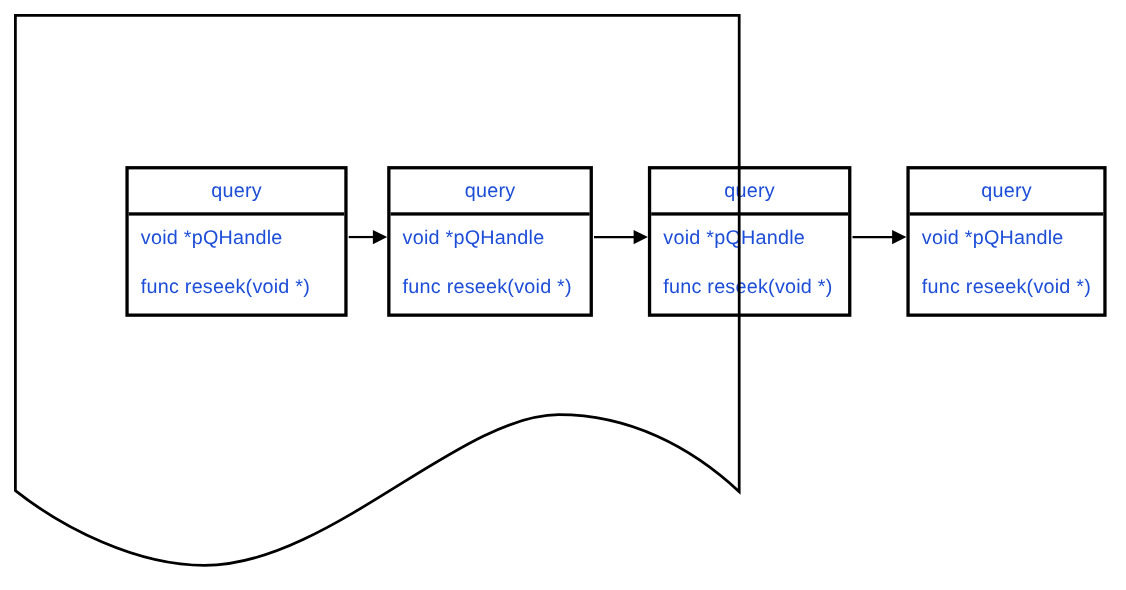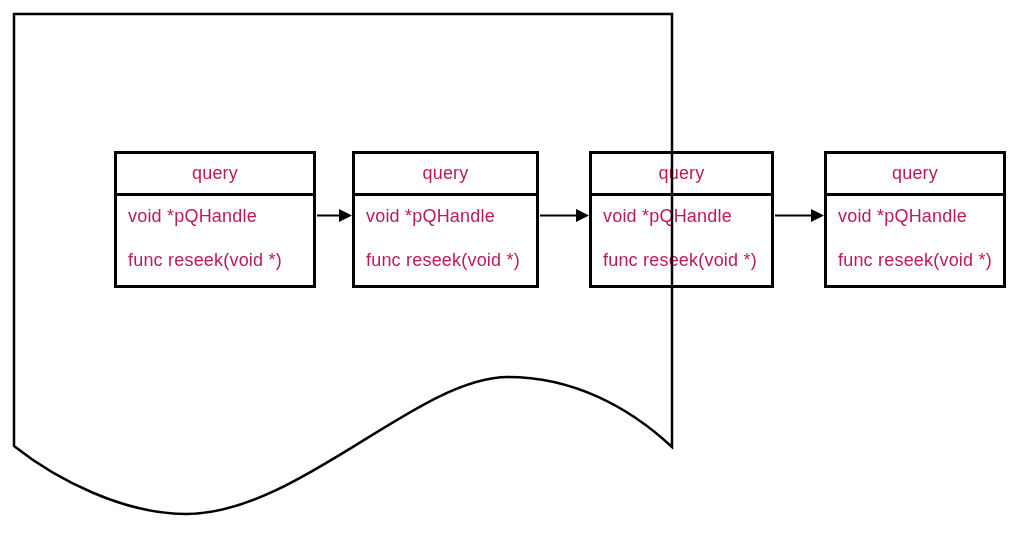--- a/index.html
+++ b/index.html
@@ -7,21 +7,21 @@
     padding: 0;
     background: #ffffff;
   }
   #canvas {
     position: relative;
     width: 1024px;
     height: 536px;
     background: #ffffff;
     overflow: hidden;
     font-family: "Liberation Sans", sans-serif;
-    color: #be185d;
+    color: #1d4ed8;
   }
   .node {
     position: absolute;
     top: 151px;
     height: 137px;
     box-sizing: border-box;
     border: 3px solid #000000;
     background: #ffffff;
     z-index: 1;
   }

